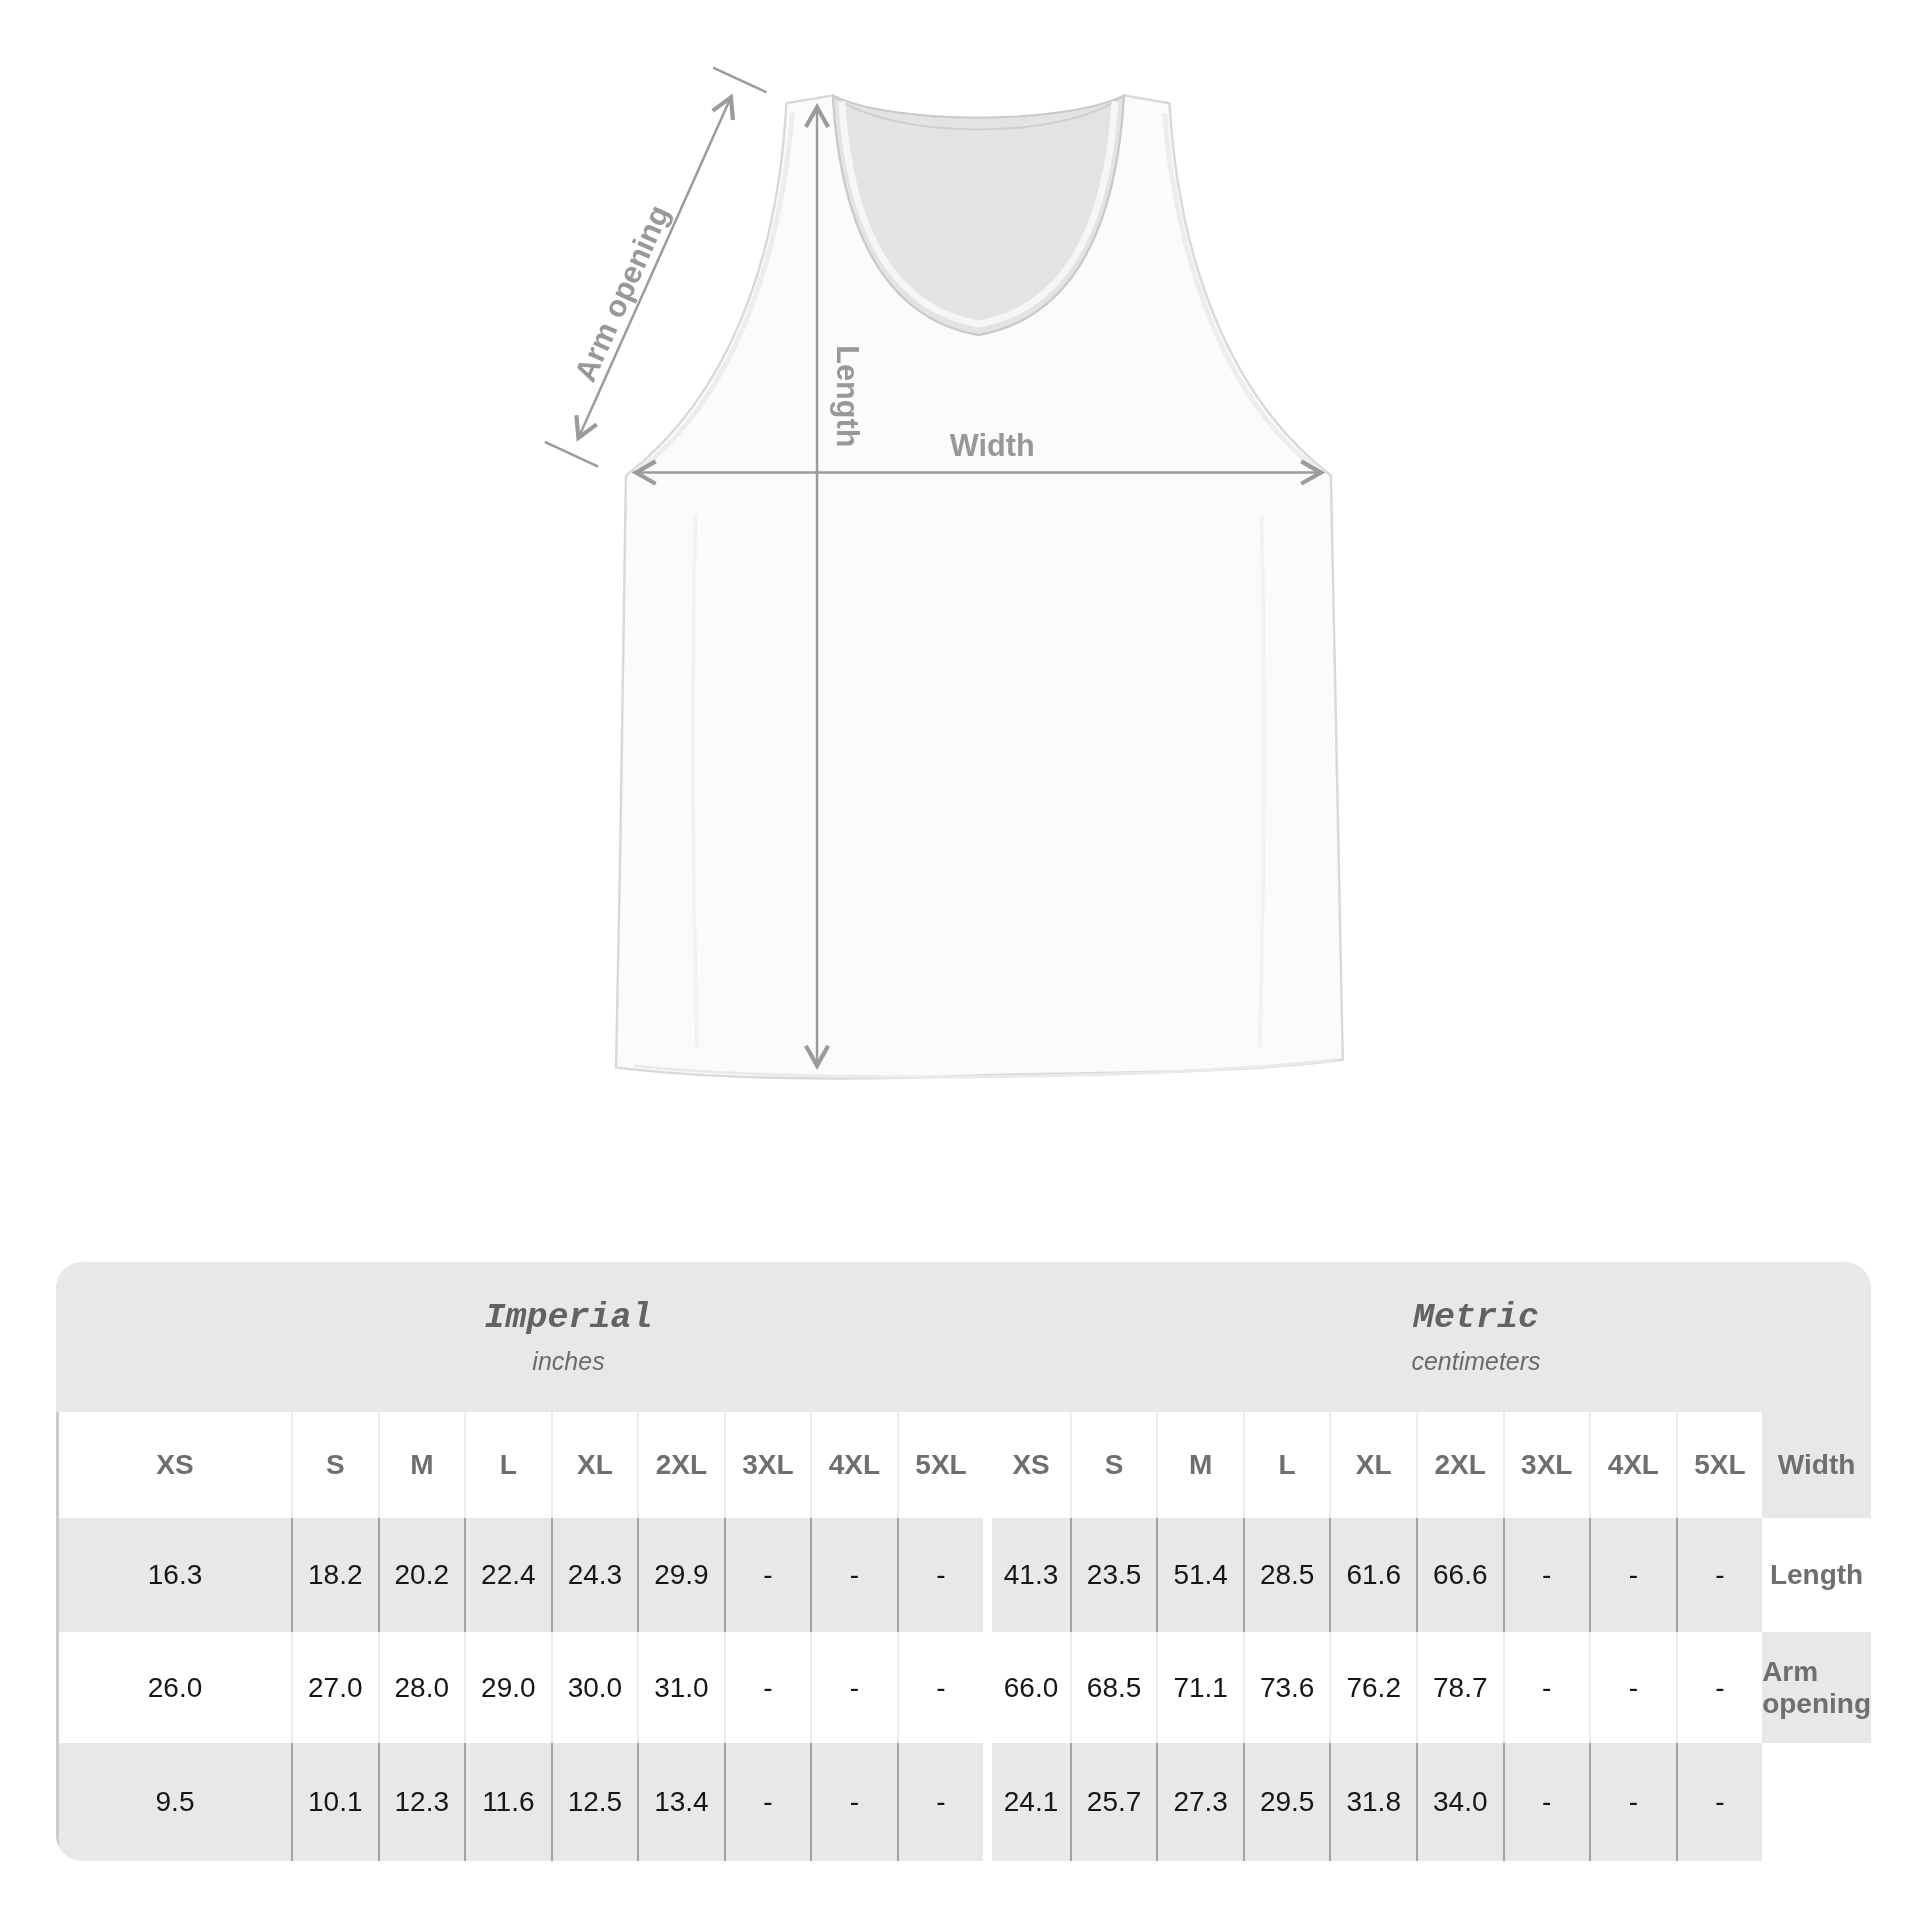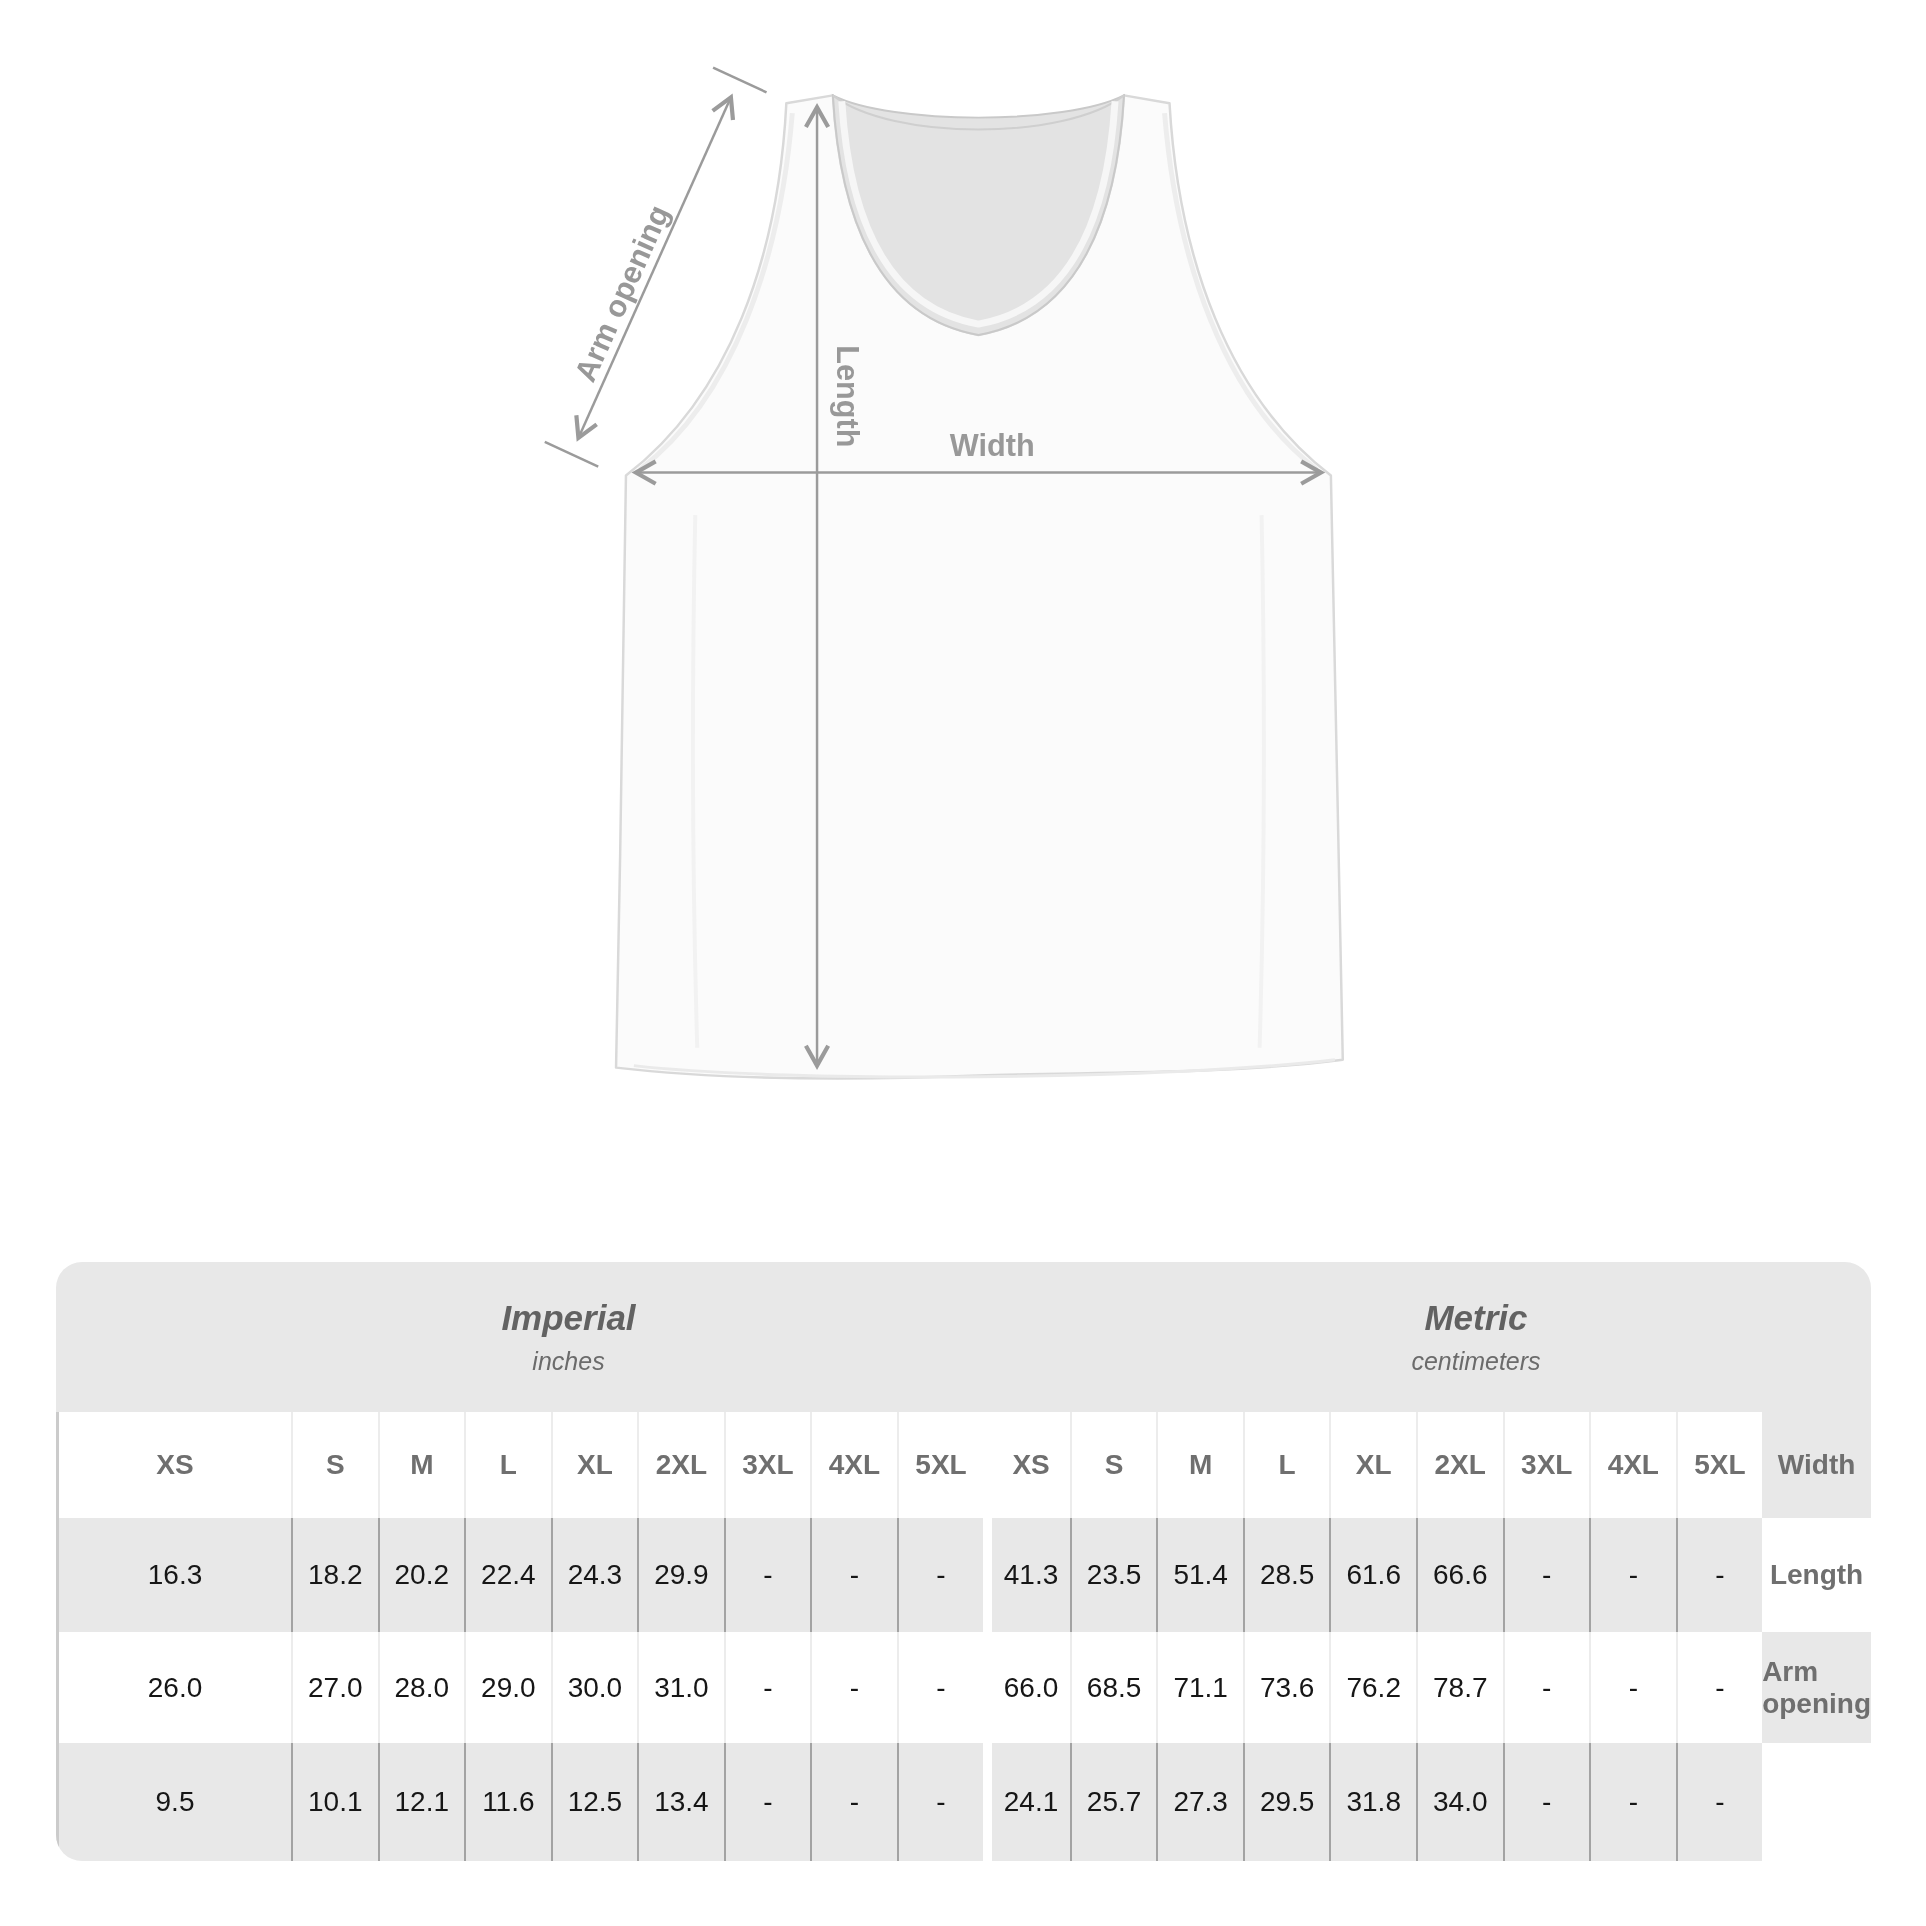--- a/index.html
+++ b/index.html
@@ -21,21 +21,21 @@
   }
   
   .size-table{
     position:absolute;left:56px;top:1262px;width:1815px;height:599px;
     border-radius:26px;overflow:hidden;background:#ffffff;
   }
   .band{display:flex;height:150px;background:#e8e8e8;}
   .band-half{display:flex;flex-direction:column;align-items:center;justify-content:center;gap:9px;}
   .band-left{width:1025px;}
   .band-right{flex:1;}
-  .band-title{font-size:35px;font-weight:bold;font-style:italic;color:#626262;}
+  .band-title{font-size:35px;font-weight:bold;font-style:italic;color:#626262;font-family:Liberation Mono, monospace;}
   .band-sub{font-size:25px;font-style:italic;color:#6b6b6b;}
   .grid{
     display:grid;
     grid-template-columns:235px repeat(18, 1fr);
     grid-template-rows:106px 114px 111px 118px;
     width:100%;
   }
   .cell{display:flex;align-items:center;justify-content:center;font-size:28px;}
   .hdr{font-weight:bold;color:#6f6f6f;}
   .lbl{font-weight:bold;color:#6f6f6f;}
@@ -164,21 +164,21 @@
         <div class="cell val r-white sep">71.1</div>
         <div class="cell val r-white sep">73.6</div>
         <div class="cell val r-white sep">76.2</div>
         <div class="cell val r-white sep">78.7</div>
         <div class="cell val r-white sep">-</div>
         <div class="cell val r-white sep">-</div>
         <div class="cell val r-white sep">-</div>
         <div class="cell lbl r-gray">Arm opening</div>
         <div class="cell val r-gray sep-strong">9.5</div>
         <div class="cell val r-gray sep">10.1</div>
-        <div class="cell val r-gray sep">12.1</div>
+        <div class="cell val r-gray sep">12.3</div>
         <div class="cell val r-gray sep">11.6</div>
         <div class="cell val r-gray sep">12.5</div>
         <div class="cell val r-gray sep">13.4</div>
         <div class="cell val r-gray sep">-</div>
         <div class="cell val r-gray sep">-</div>
         <div class="cell val r-gray sep">-</div>
         <div class="cell val r-gray sep-metric">24.1</div>
         <div class="cell val r-gray sep">25.7</div>
         <div class="cell val r-gray sep">27.3</div>
         <div class="cell val r-gray sep">29.5</div>

